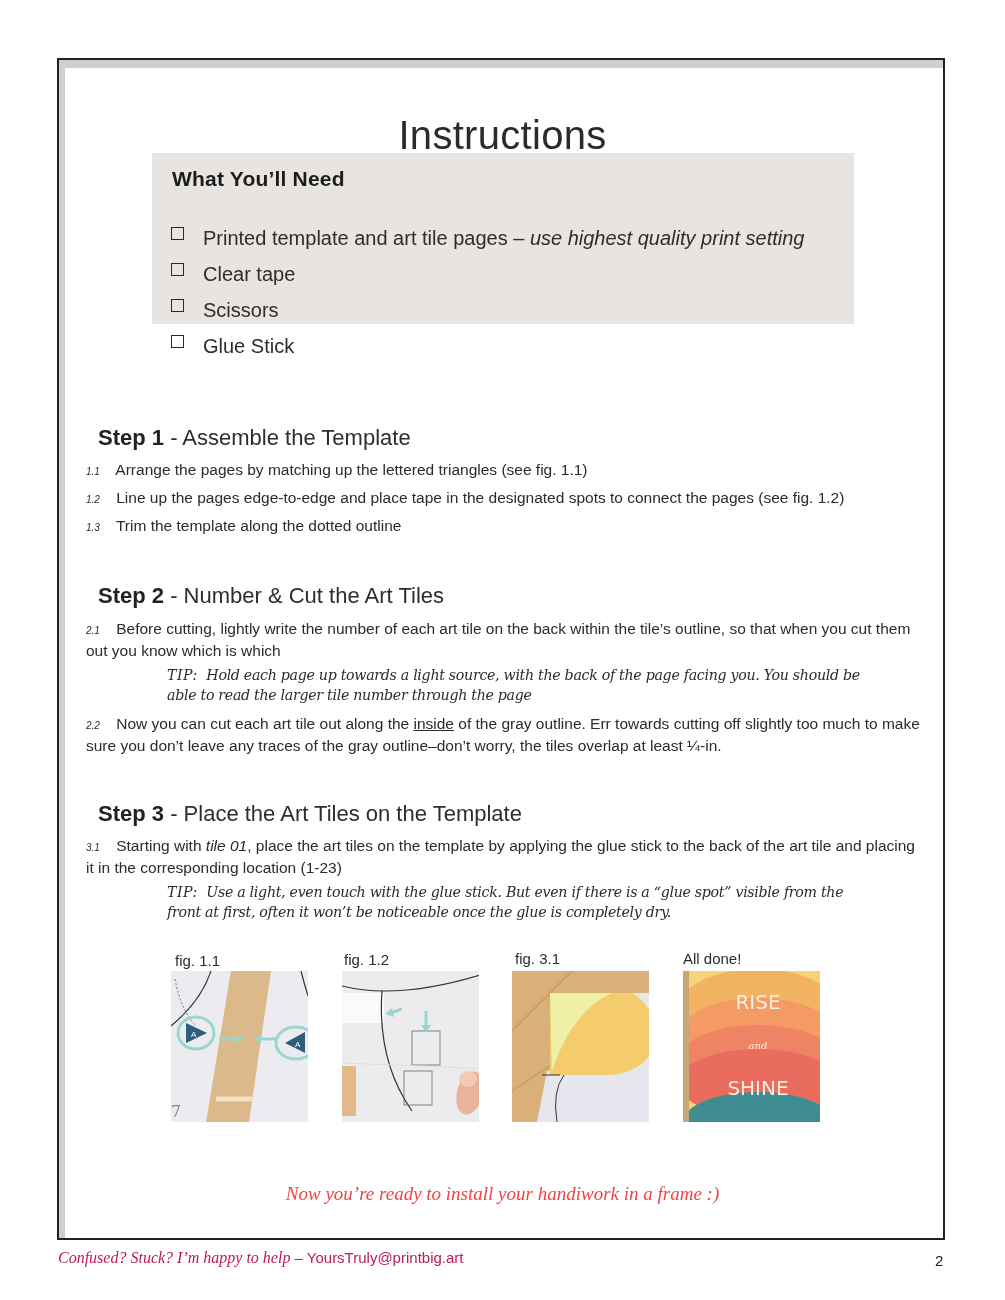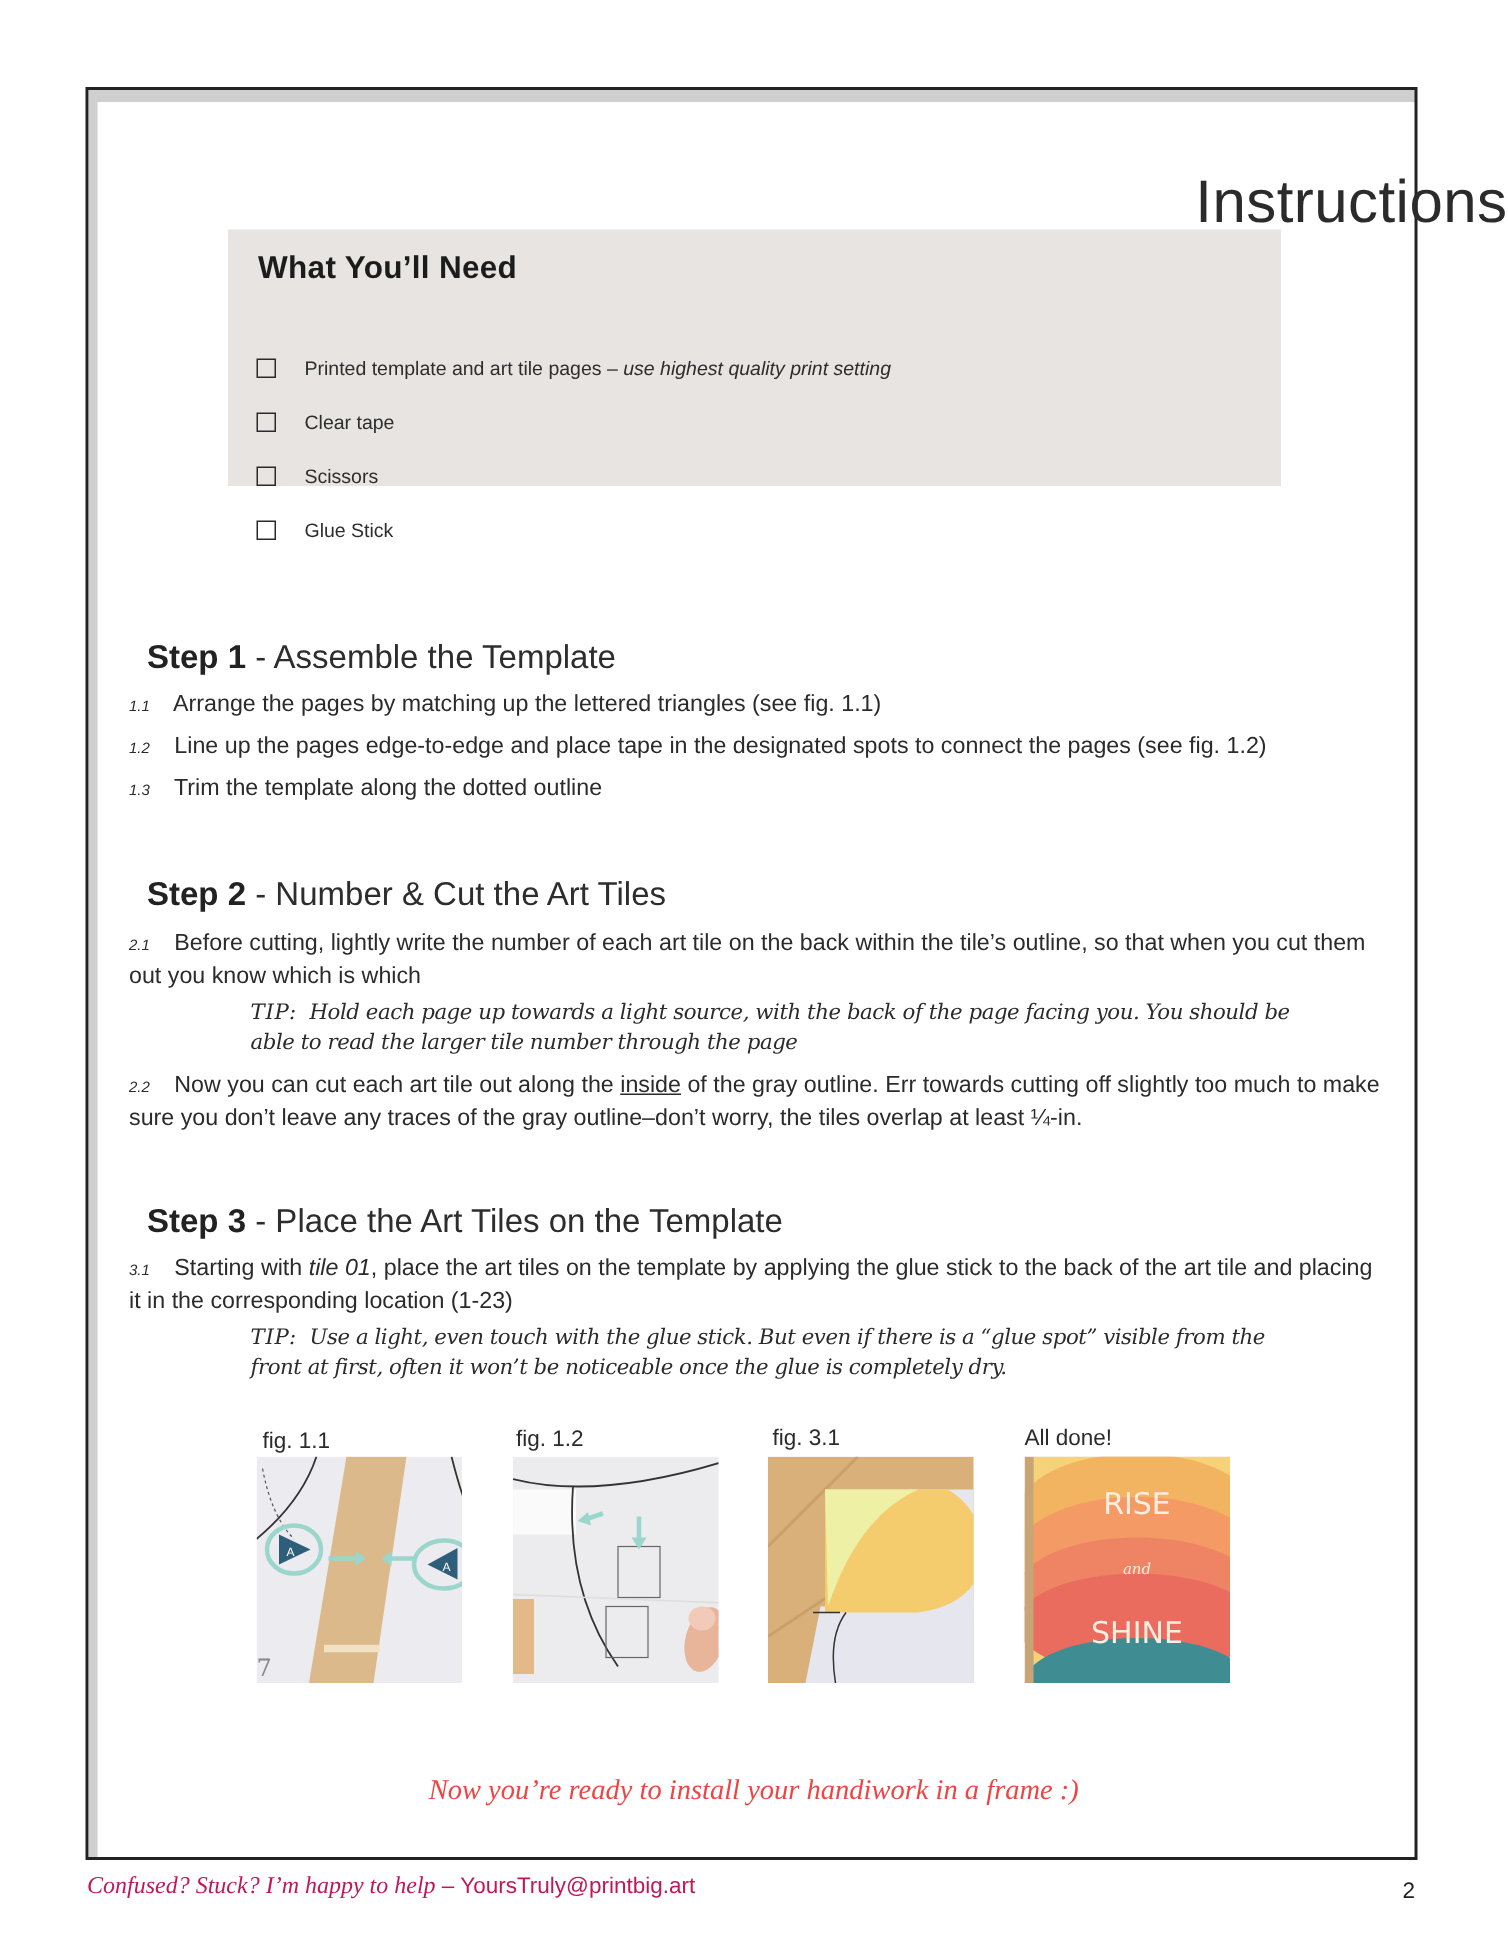--- a/index.html
+++ b/index.html
@@ -6,33 +6,33 @@
   body {
     width:1005px; height:1300px; background:#ffffff; position:relative; overflow:hidden;
     font-family:"Liberation Sans", "DejaVu Sans", sans-serif; color:#2a2a2a;
   }
   .frame {
     position:absolute; left:57px; top:58px; width:888px; height:1182px;
     border:2px solid #222; box-sizing:border-box;
     box-shadow: inset 6px 8px 0 #cfcfcf;
   }
   .title {
-    position:absolute; left:0; right:0; top:86px; text-align:right;
+    position:absolute; left:0; right:0; top:86px; text-align:center;
     font-size:40px; font-weight:300; color:#2b2b2b; letter-spacing:0.3px;
   }
   .needs {
     position:absolute; left:152px; top:153px; width:702px; height:171px;
     background:#e7e4e1;
   }
   .needs h2 {
     position:absolute; left:20px; top:14px; margin:0;
     font-size:21px; font-weight:900; color:#1c1c1c; letter-spacing:0.2px;
   }
   .needs ul { list-style:none; margin:0; padding:0; position:absolute; left:19px; top:74px; }
-  .needs li { display:flex; align-items:center; height:36px; font-size:13px; color:#2d2d2d; }
+  .needs li { display:flex; height:36px; font-size:20px; color:#2d2d2d; }
   .cbox { width:11px; height:11px; border:1.6px solid #2a2a2a; margin-right:19px; flex:none; }
   .needs li i { font-style:italic; }
 
   .step-h { position:absolute; left:86px; font-size:22px; font-weight:300; color:#2d2d2d; margin:12px; }
   .step-h b { font-weight:700; color:#222; }
   .line { position:absolute; left:86px; width:840px; font-size:15.5px; line-height:20px; color:#2b2b2b; }
   .num { font-style:italic; font-size:10px; margin-right:12px; }
   .tip {
     position:absolute; left:167px; width:700px;
     font-family:"DejaVu Serif", "Liberation Serif", serif; font-style:italic;

